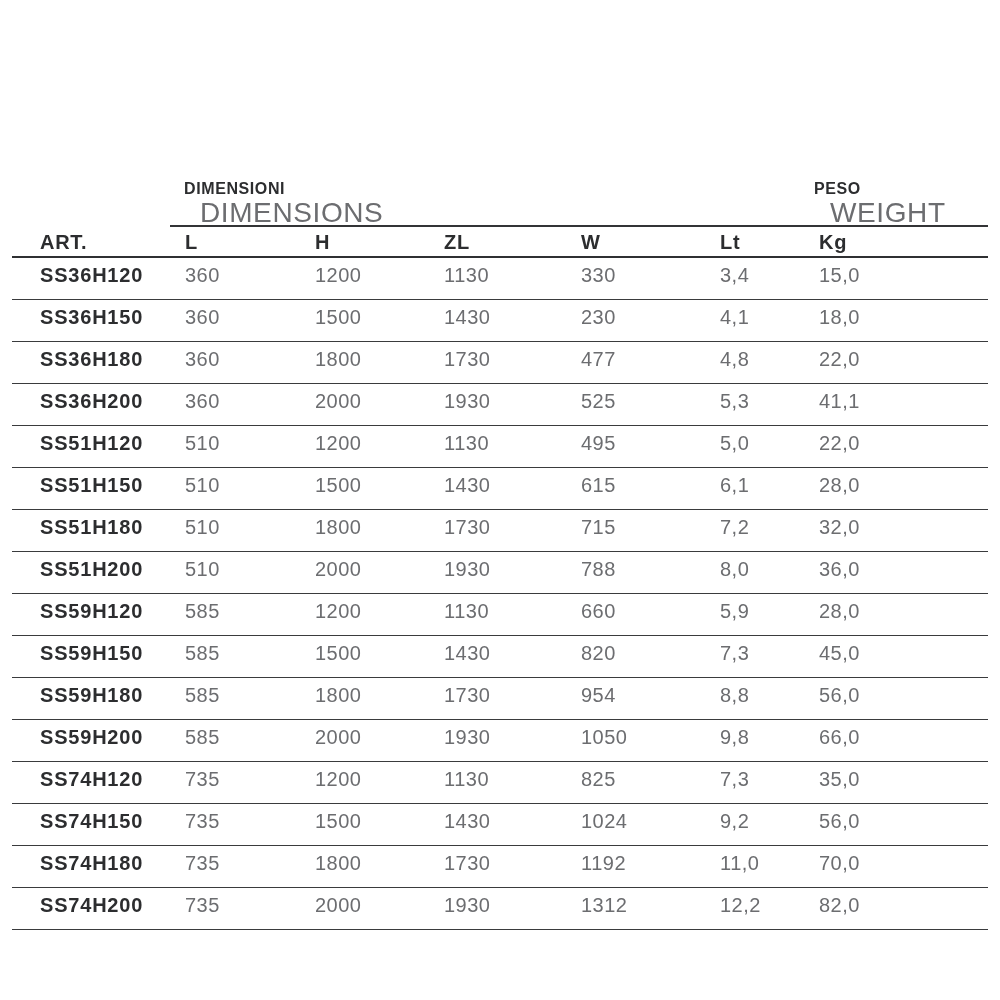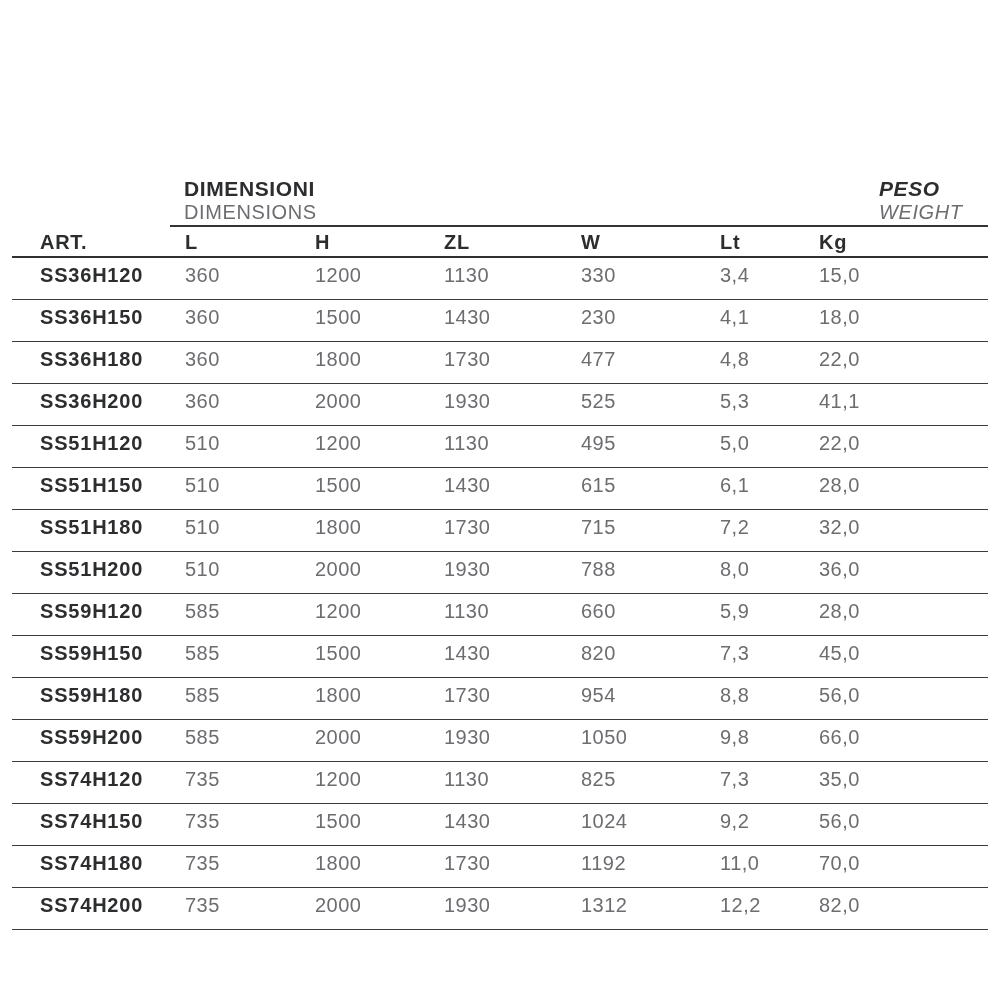--- a/index.html
+++ b/index.html
@@ -19,34 +19,35 @@
     top: 177px;
     width: 976px;
   }
 
   
   .group-header { position: relative; height: 50px; }
   .group { position: absolute; top: 0; }
   .g-dim  { left: 172px; }
   .g-resa { left: 569px; }
   .g-cap  { left: 707px; }
-  .g-peso { left: 867px; font-style: italic; }
+  .g-peso { left: 802px; }
   .group .primary {
-    font-size: 21px;
+    font-size: 16px;
     font-weight: 700;
     letter-spacing: 0.6px;
     color: #2c2d2f;
     line-height: 24px;
   }
   .group .secondary {
-    font-size: 20px;
+    font-size: 28px;
     font-weight: 400;
     letter-spacing: 0.6px;
     color: #6c6d70;
     line-height: 23px;
+    margin-left: 16px;
   }
   .group-underline {
     position: absolute;
     left: 158px;
     right: 0;
     bottom: 0;
     height: 2px;
     background: #333436;
   }
 

